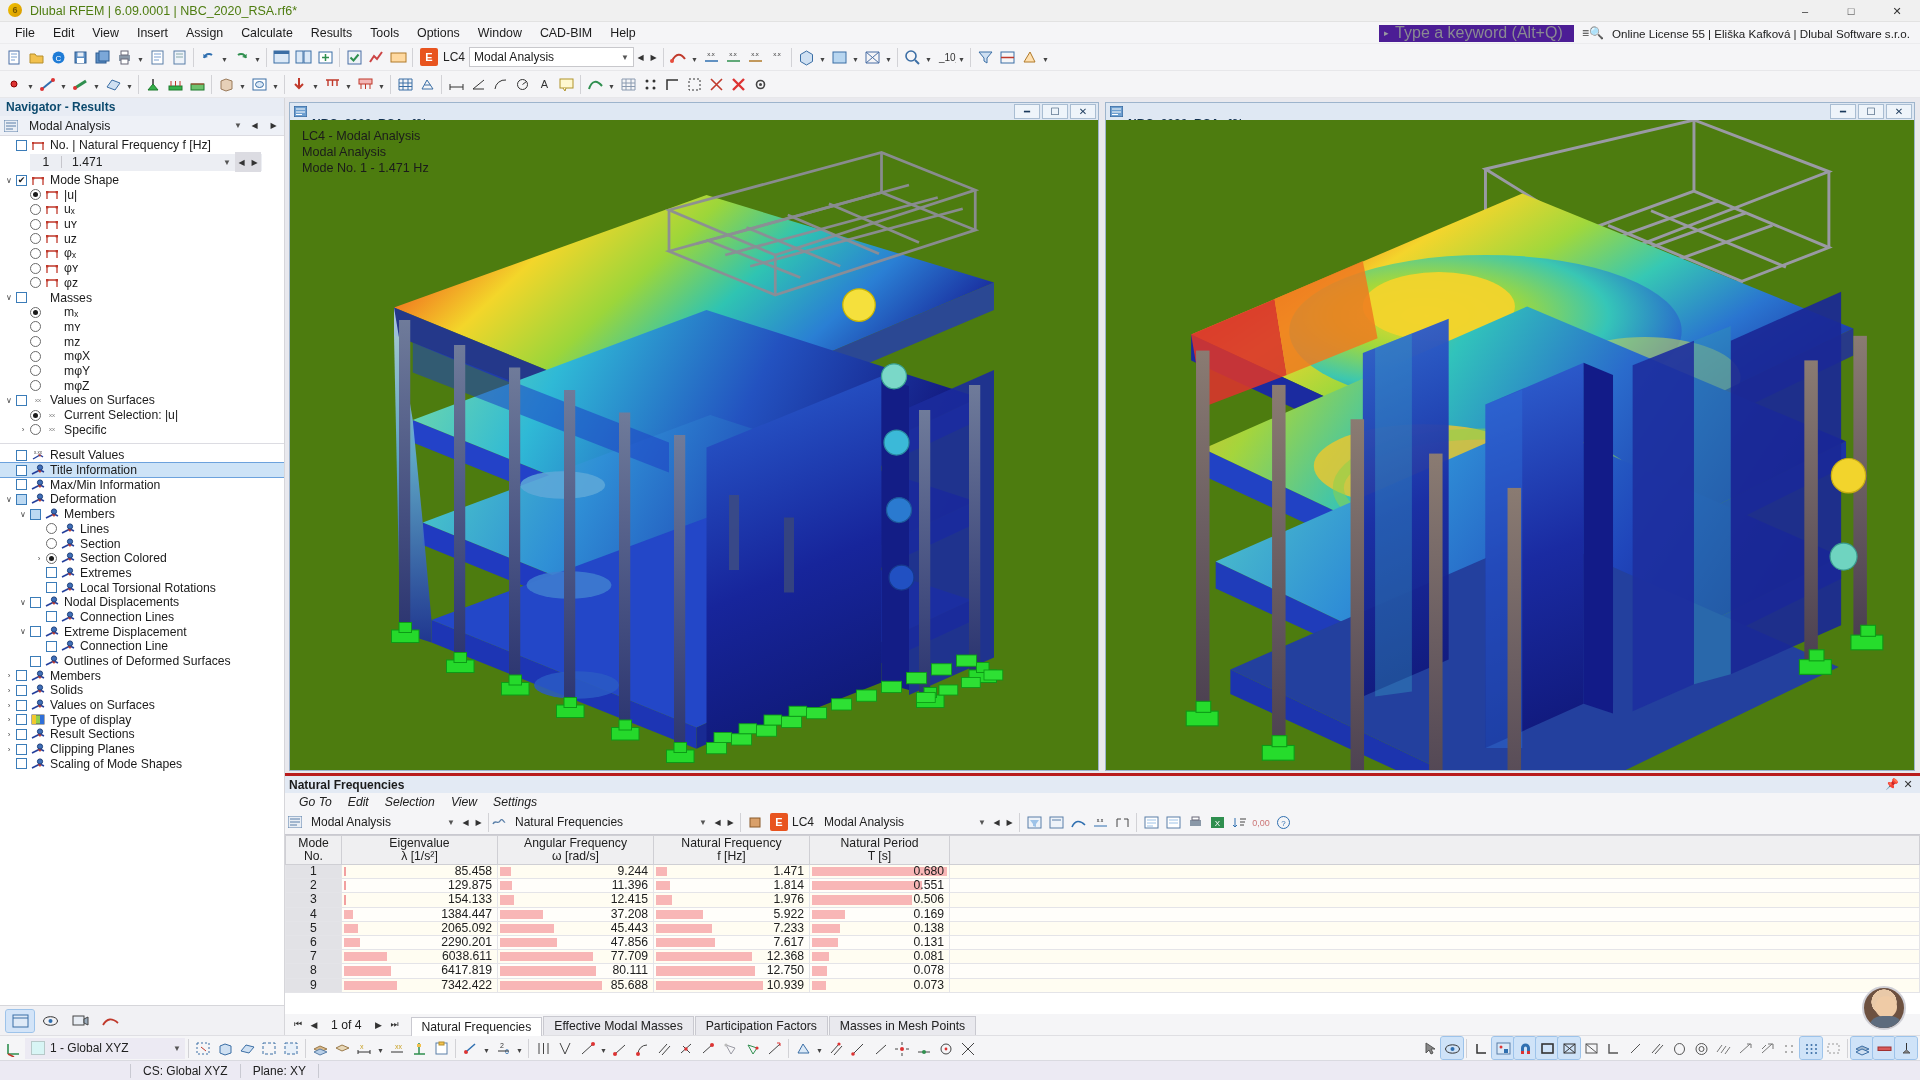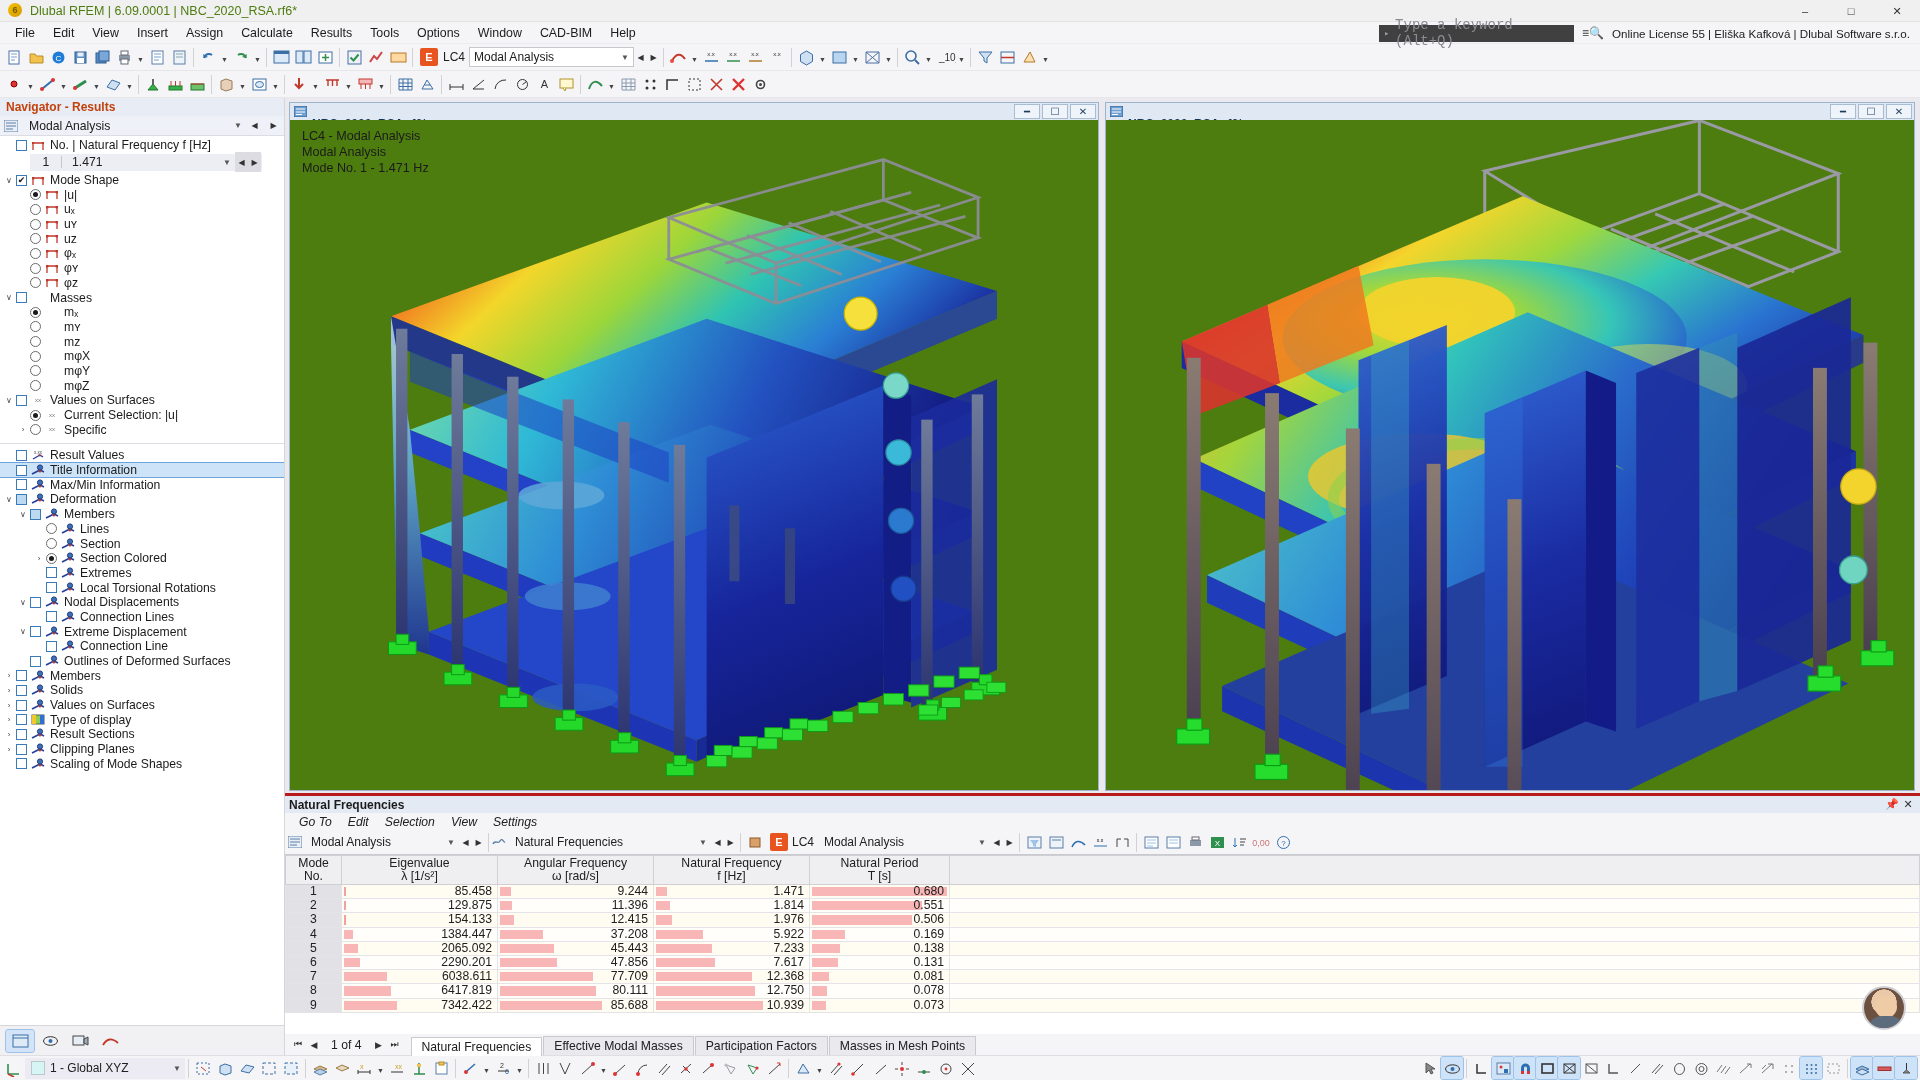--- a/index.html
+++ b/index.html
@@ -21,22 +21,22 @@
       display:flex;align-items:center;justify-content:center;color:#7a5b00;font-size:9px;font-weight:bold;}
   .titlebar .title { font-size:12.5px; color:#4d7c0f; }
   .winbtns { position:absolute; right:0; top:0; height:22px; display:flex; }
   .winbtn { width:46px;height:22px;display:flex;align-items:center;justify-content:center;font-size:11px;color:#333; }
 
   
   .menubar { height:22px; background:#f5f5f7; display:flex; align-items:center; padding-left:6px; position:relative;
              border-bottom:1px solid #ececee;}
   .menubar .mi { padding:2px 9px; font-size:12.4px; color:#1b1b1b; cursor:default; }
   .menu-right { position:absolute; right:4px; top:0; height:22px; display:flex; align-items:center; gap:8px;}
-  .searchbox { width:195px; height:17px; background:#404040; border:none; display:flex; align-items:center;
-               padding-left:16px; font-size:14px; color:#8a8a92; position:relative;font-family:Liberation Mono, monospace;}
+  .searchbox { width:195px; height:17px; background:#4c1d95; border:none; display:flex; align-items:center;
+               padding-left:16px; font-size:16px; color:#8a8a92; position:relative;}
   .searchbox:before{content:"\25B8"; position:absolute; left:5px; color:#9a9aa2; font-size:9px;}
   .license { font-size:11.6px; color:#1b1b1b; padding-right:6px; }
   .licicon { font-size:12px; color:#3a3a3a; }
 
   
   .toolbar { background:#f5f5f7; display:flex; align-items:center; padding:2px 3px; gap:0px;
              border-bottom:1px solid #e7e7ea; height:27px; }
   .tb2 { height:27px; }
   .tbtn { width:22px;height:22px;display:flex;align-items:center;justify-content:center;border-radius:2px;
           position:relative; flex:0 0 auto;}
@@ -53,21 +53,21 @@
   .combo .cdn{font-size:8px;color:#555;margin-left:6px;}
   .navarrow{width:13px;height:20px;display:flex;align-items:center;justify-content:center;font-size:8px;color:#333;}
 
   
   .main { flex:1; display:flex; min-height:0; }
 
   
   .nav { width:285px; background:#ffffff; display:flex; flex-direction:column;
          border-right:1px solid #d6d6da; }
   .nav-header { height:18px; background:#e8ecf4; display:flex;align-items:center; padding:0 6px;
-                font-weight:bold; font-size:12px; color:#c2410c; }
+                font-weight:bold; font-size:12px; color:#0c4a6e; }
   .nav-combo { height:20px; background:#eef1f7; display:flex; align-items:center; gap:6px; padding:0 4px;
                border-bottom:1px solid #dcdce2; }
   .nav-combo .ntitle{ flex:1; font-size:12.2px; }
   .nav-tree { flex:1; overflow:hidden; padding-top:2px; font-size:12.2px; position:relative;}
   .row { height:14.7px; display:flex; align-items:center; white-space:nowrap; padding-left:2px; }
   .row.sel { background:#cde3f7; outline:1px solid #6ca2dd; }
   .exp { width:14px; text-align:center; font-size:8px; color:#4a4a4a; flex:0 0 14px;}
   .exp.empty{ color:transparent; }
   .cb { width:11px;height:11px;border:1px solid #3b7cb8;background:#fff;flex:0 0 11px;margin-right:4px;
         display:inline-flex;align-items:center;justify-content:center;}
@@ -1955,18 +1955,27 @@
         </svg>
       </div>
     <div class="tbtn" style="background:#cfe3f8;outline:1px solid #9dc3ea">
         <svg width="19" height="17">
           <path d="M9.5 3v7" stroke="#333"></path>
           <path d="M6 13l3.5-3 3.5 3z" fill="#888" stroke="#555"></path>
         </svg>
       </div>
   </div>
 
+  <div class="statusbar">
+    <div class="sseg" style="width:130px"></div>
+    <div class="sdiv"></div>
+    <div class="sseg">CS: Global XYZ</div>
+    <div class="sdiv"></div>
+    <div class="sseg">Plane: XY</div>
+    <div class="sdiv"></div>
+    <div style="flex:1"></div>
+  </div>
 
   <div class="avatar" style="bottom:50px;">
     <div class="face"></div>
       <div class="body"></div>
   </div>
 </div>
 
 </body></html>

